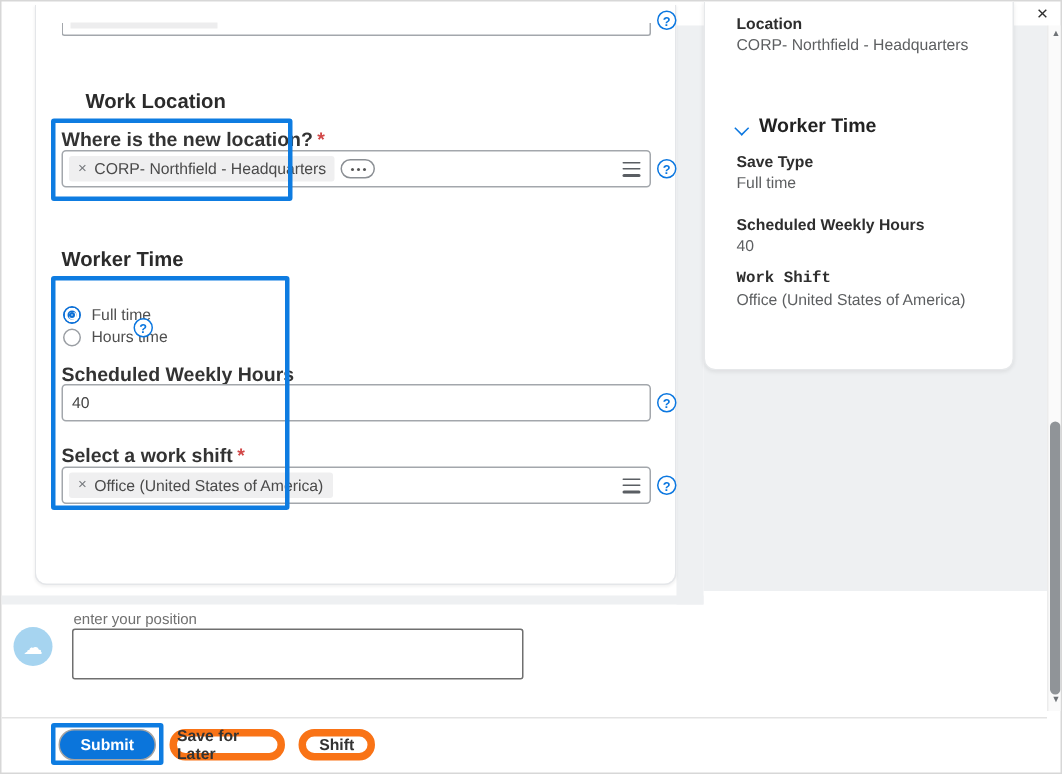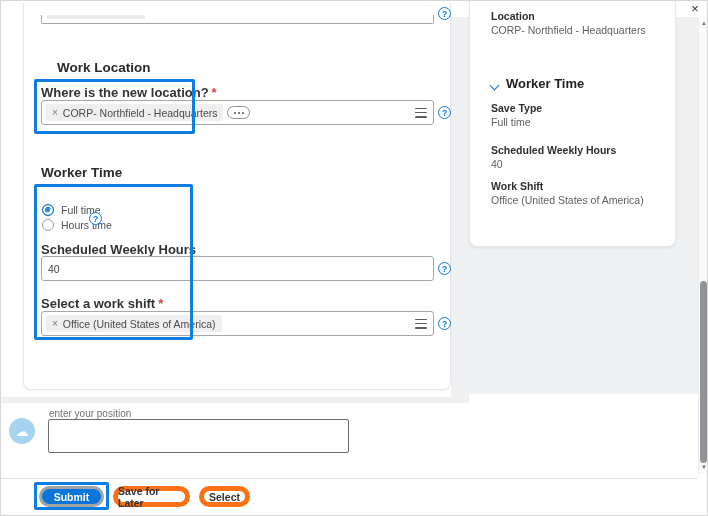--- a/index.html
+++ b/index.html
@@ -90,21 +90,21 @@
     color:#fff; font-size:13px; }
   .comment-label { position:absolute; left:48px; top:407px; font-size:10px; color:#707070; }
   .comment-box { position:absolute; left:47px; top:418px; width:301px; height:34px;
     border:1px solid #6f6f6f; border-radius:2px; background:#fff; resize:none;
     font-family:"Liberation Sans", sans-serif; font-size:10.5px; padding:3px; }
 
   
   .footer-divider { position:absolute; left:0; top:477px; width:697px; height:1px; background:#e3e3e3; }
   .btn { position:absolute; top:485px; height:21px; border-radius:11px; font-family:"Liberation Sans", sans-serif;
     font-size:10.5px; font-weight:bold; display:flex; align-items:center; justify-content:center; cursor:pointer; }
-  .btn-primary { left:38px; width:65px; background:#0b75db; color:#fff; border:3px solid #a3a3a3; }
+  .btn-primary { left:38px; width:65px; background:#0b75db; color:#fff; border:1px solid #a3a3a3; }
   .btn-secondary { background:#fff; color:#333; border:5px solid #f97316; }
   .btn-save { left:112px; width:77px; }
   .btn-cancel { left:198px; width:51px; }
 
   
   .scroll-track { position:absolute; left:697px; top:16px; width:11px; height:457px; background:#fafafa;
     border-left:1px solid #ececec; z-index:2; }
   .scroll-arrow { position:absolute; left:698px; width:10px; text-align:center; font-size:6px; color:#6f7377; z-index:3; cursor:pointer; }
   .scroll-thumb { position:absolute; left:699px; top:280px; width:7px; height:182px; background:#909498;
     border-radius:3.5px; z-index:3; cursor:grab; }
@@ -200,34 +200,34 @@
 
     <div class="chev" style="top:80px;"></div>
     <div class="sb-heading" style="top:75px;">Worker Time</div>
 
     <div class="sb-label" style="top:101px;">Save Type</div>
     <div class="sb-value" style="top:115px;">Full time</div>
 
     <div class="sb-label" style="top:143px;">Scheduled Weekly Hours</div>
     <div class="sb-value" style="top:157px;">40</div>
 
-    <div class="sb-label" style="top:179px;">Work Shift</div>
+    <div class="sb-label" style="top:179px;font-family:Liberation Mono, monospace;">Work Shift</div>
     <div class="sb-value" style="top:193px;">Office (United States of America)</div>
 
     <div class="avatar">
       <span>☁</span>
     </div>
     <div class="comment-label">enter your position</div>
     <textarea class="comment-box" style=""></textarea>
 
     <div class="footer-divider"></div>
     <div class="hl-box" style="left:33px; top:481px; width:75px; height:28px;"></div>
     <div class="btn btn-primary">Submit</div>
     <div class="btn btn-secondary btn-save">Save for Later</div>
-    <div class="btn btn-secondary btn-cancel">Select</div>
+    <div class="btn btn-secondary btn-cancel">Shift</div>
 
   </div>
 
   <div class="scroll-track"></div>
   <div class="scroll-arrow" style="top:19px;">▲</div>
   <div class="scroll-thumb"></div>
   <div class="scroll-arrow" style="top:463px;">▼</div>
 
 </div>
 

